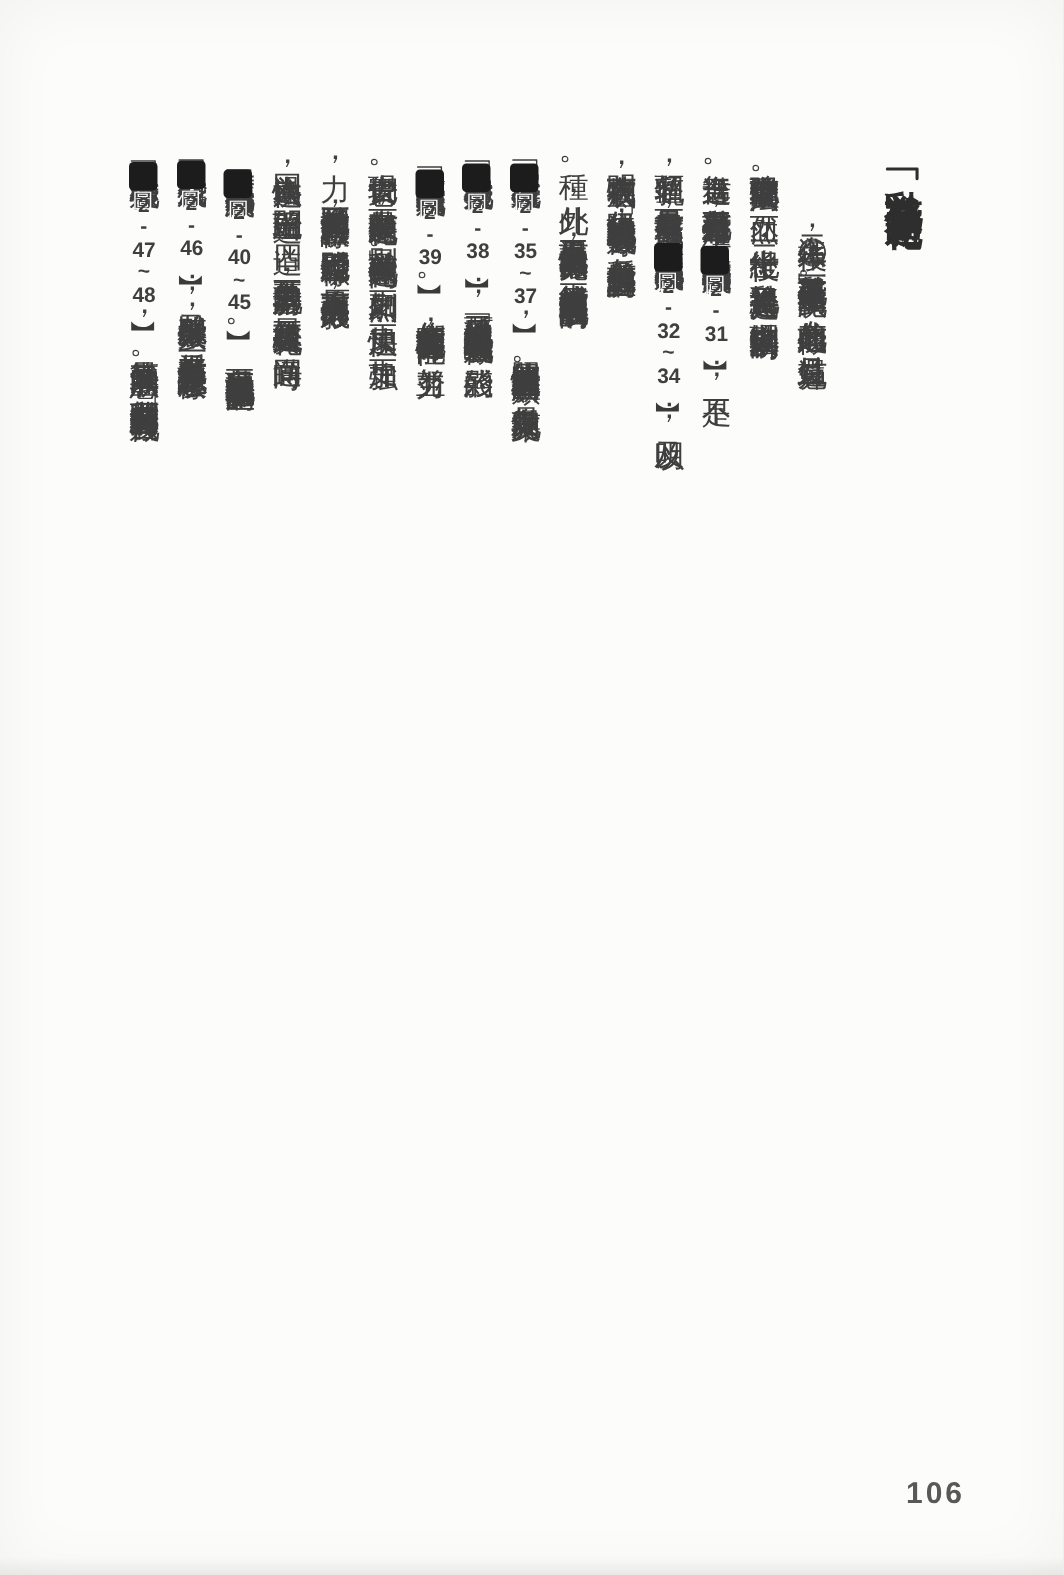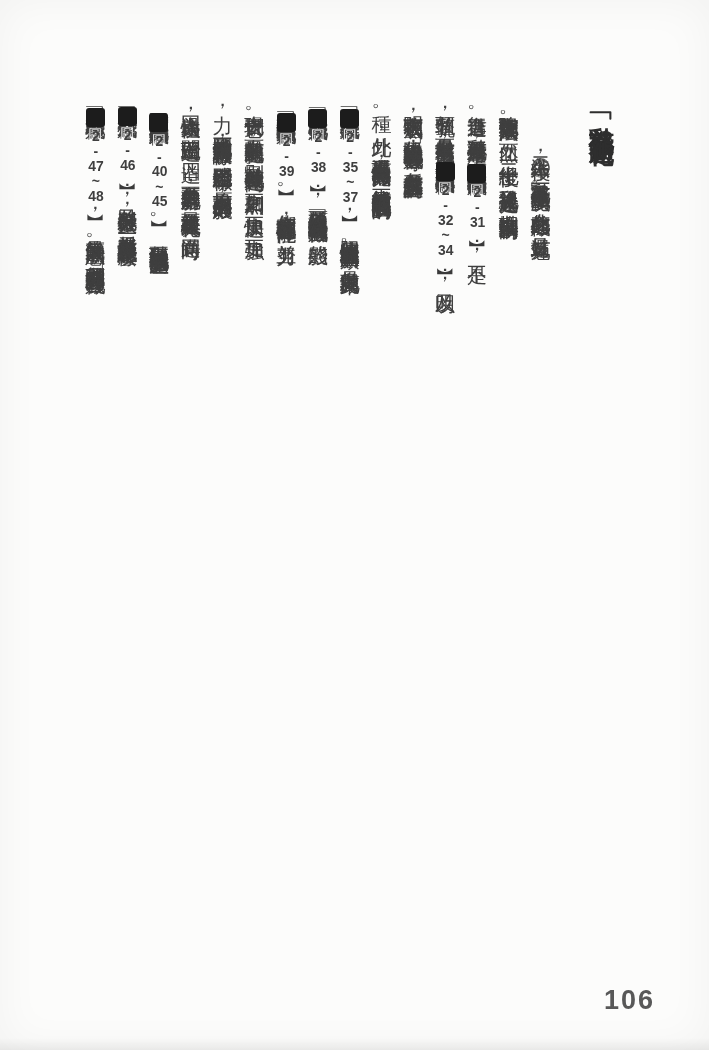--- a/index.html
+++ b/index.html
@@ -88,21 +88,21 @@
     font-size: 14px;
     text-orientation: upright;
     letter-spacing: 0;
   }
   .page-number {
     position: absolute;
     left: 604px;
     top: 985px;
     font-family: "Liberation Sans", "DejaVu Sans", sans-serif;
     font-weight: bold;
-    font-size: 27px;
+    font-size: 20px;
     letter-spacing: 2px;
     color: #585858;
   }
 </style>
 </head>
 <body>
 
 <div class="page">
   <div class="chapter-title">「乳首殘像」的新進化</div>
 

